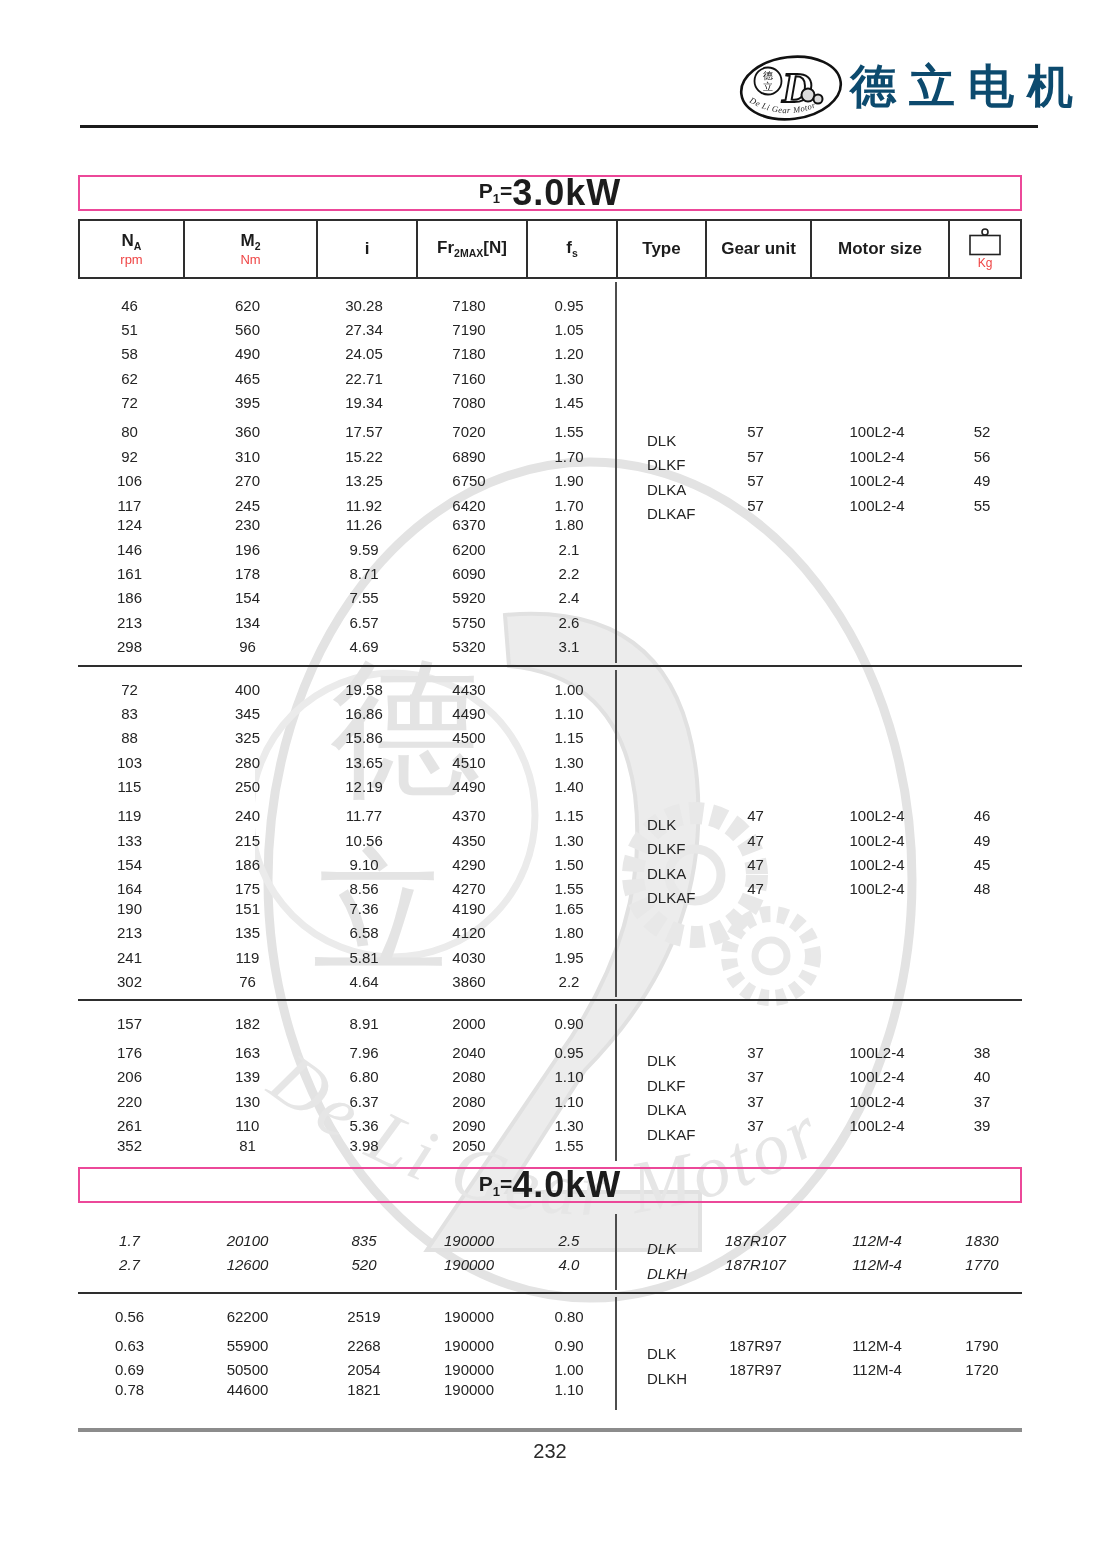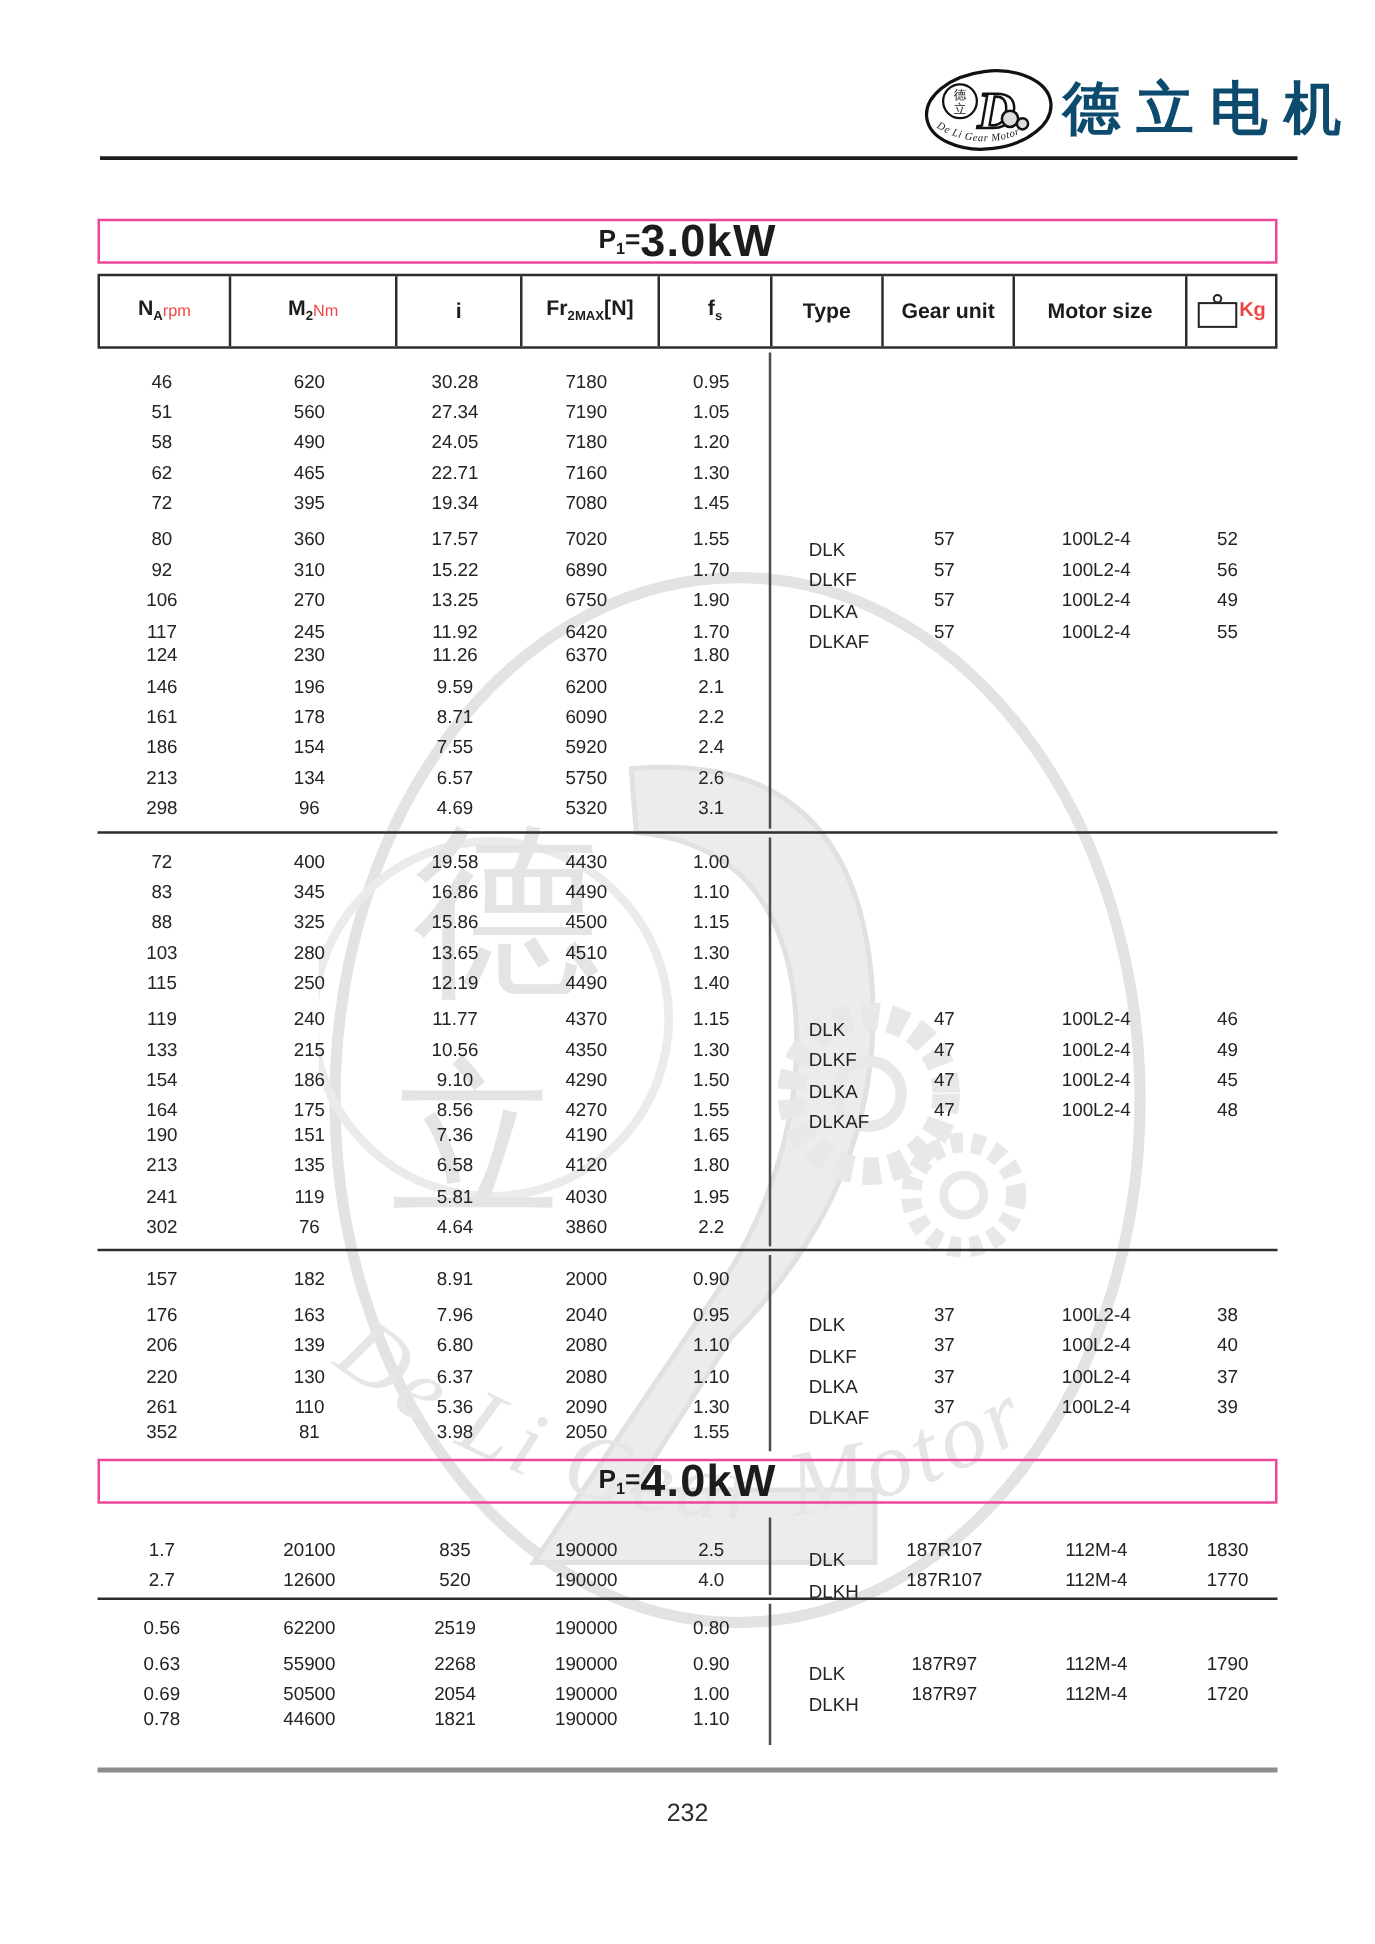--- a/index.html
+++ b/index.html
@@ -33,34 +33,34 @@
   .tp{font-size:21px;font-weight:700;color:#1c1c1c;}
   .tp sub{font-size:13px;}
   .tv{font-size:36px;font-weight:700;color:#1c1c1c;letter-spacing:1px;}
   .chead{
     box-sizing:border-box;border:2px solid #2e2e2e;height:60px;
     display:grid;grid-template-columns:103px 133px 100px 110px 90px 89px 105px 138px auto;
     position:relative;z-index:2;
   }
   .hcell{
     border-left:2px solid #2e2e2e;
-    display:flex;flex-direction:row;justify-content:center;align-items:center;
+    display:flex;flex-direction:column;justify-content:center;align-items:center;
     font-weight:700;color:#1c1c1c;line-height:1.12;
   }
   .hcell:first-child{border-left:none;}
   .hmain{font-size:17px;}
   .hmain sub{font-size:10.5px;font-weight:700;}
   .hunit{font-size:13px;font-weight:400;color:#ef4444;}
-  .kgcell .hunit{font-weight:700;font-size:16px;}
+  .kgcell .hunit{font-weight:400;font-size:12px;}
   
   .block{position:relative;z-index:1;}
   .b-pad-1{padding:14px 0 6px;}
   .b-pad-2{padding:10px 0 5px;}
   .b-pad-3{padding:10px 0 6px;}
-  .b-pad-4{padding:12px 0 6px;}
+  .b-pad-4{padding:12px 0 20px;font-style:italic;}
   .b-pad-5{padding:10px 0 10px;}
   .vline{position:absolute;left:537px;top:3px;bottom:2px;width:2px;background:#4d4d4d;}
   .trow{
     display:grid;grid-template-columns:103px 133px 100px 110px 90px 89px 105px 138px 72px;
     height:24.4px;align-items:center;
   }
   .tcell{text-align:center;font-size:15px;color:#242424;white-space:nowrap;}
   .tcell.c5{text-align:left;padding-left:33px;margin-top:17px;}
   .block-divider{border-top:2px solid #2e2e2e;position:relative;z-index:2;}
   .title-box.second{margin-top:4px;}

